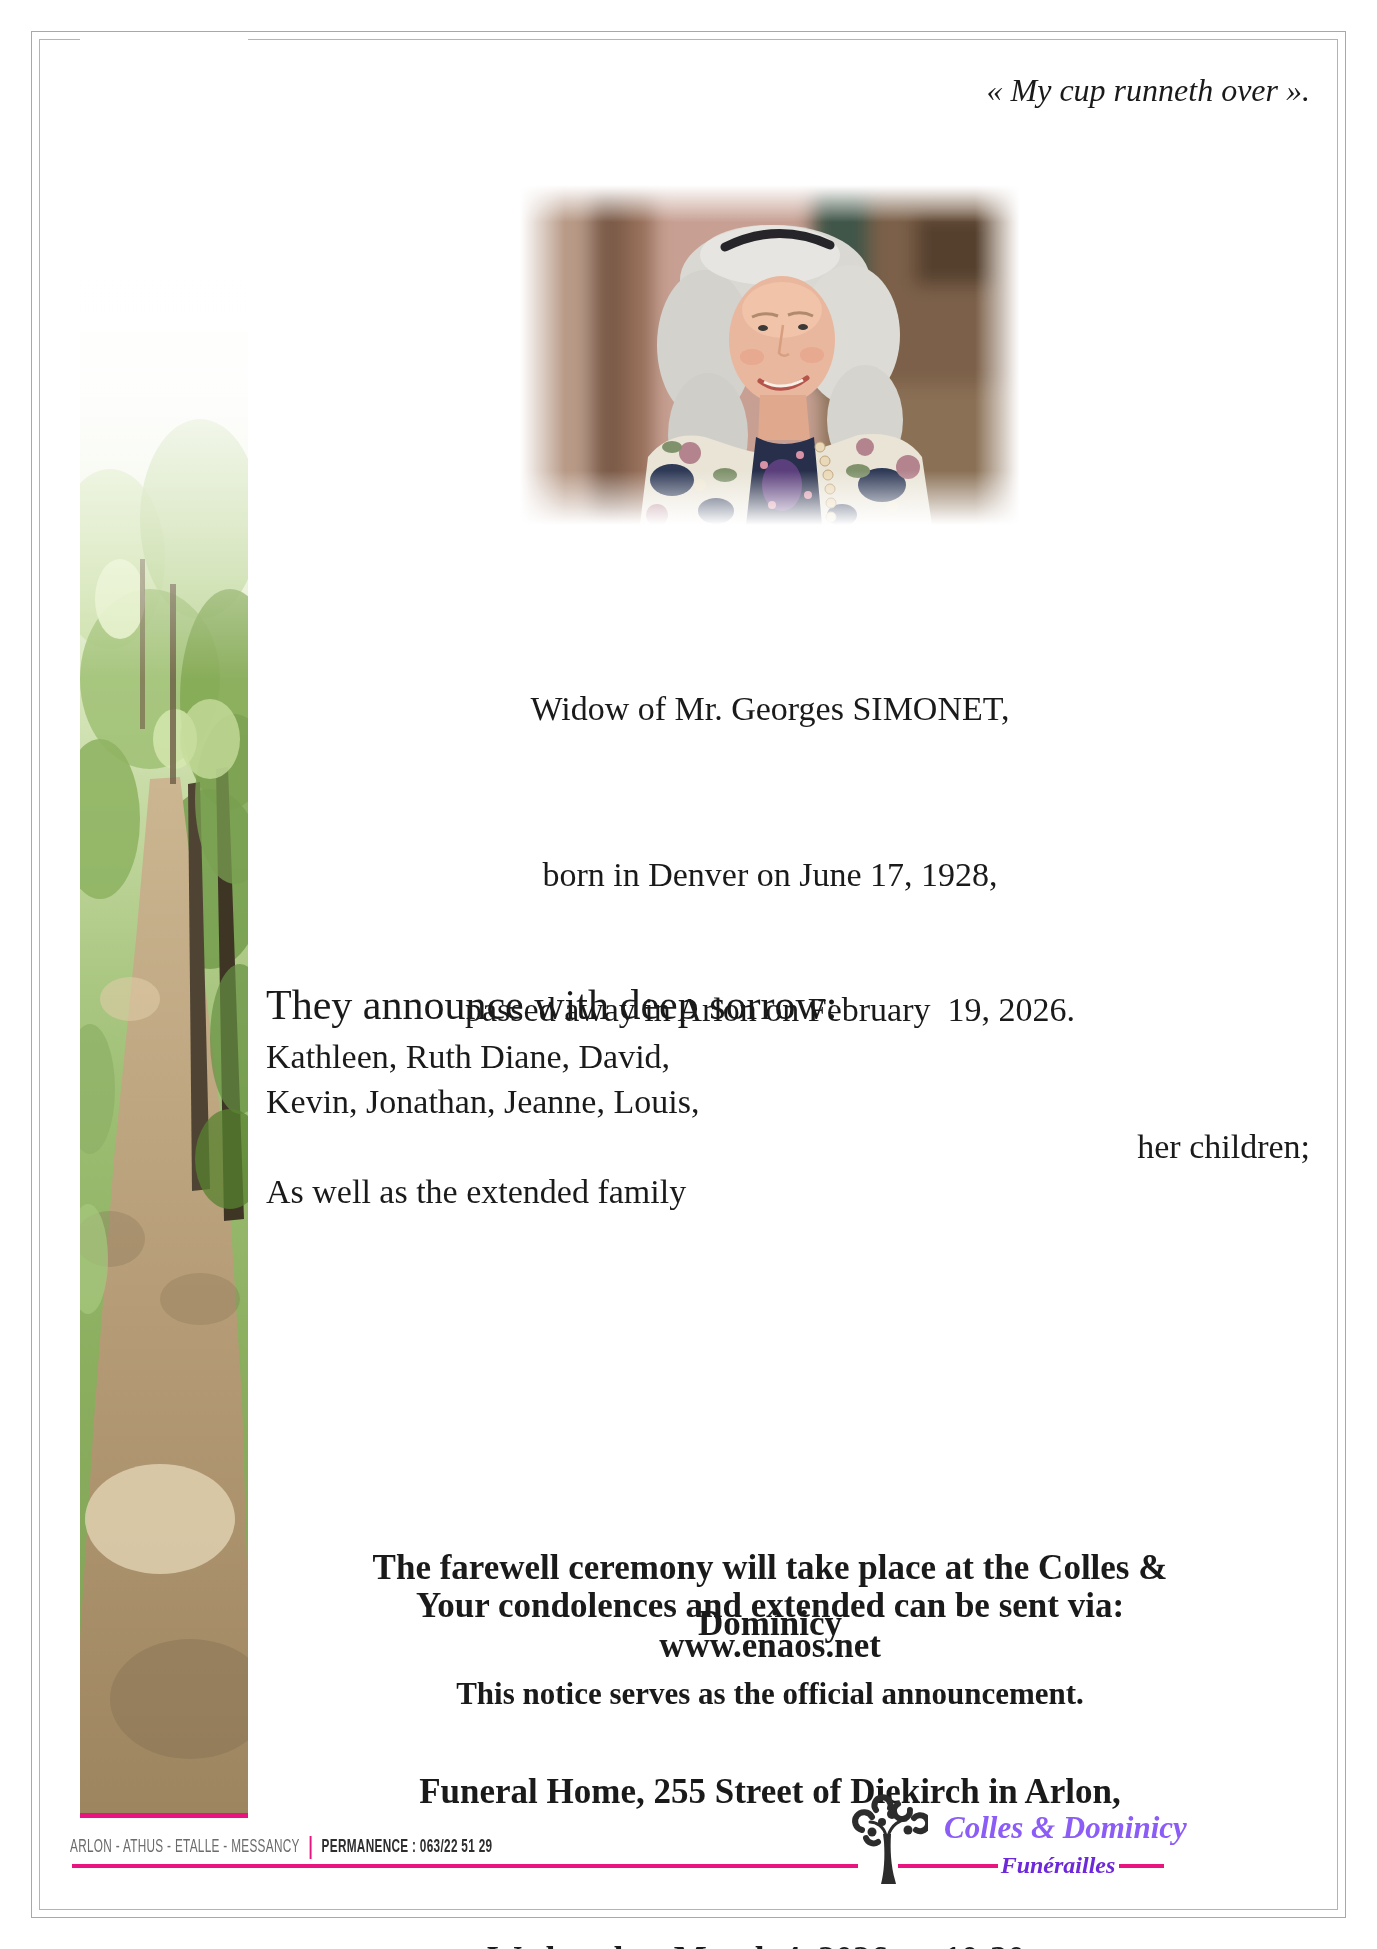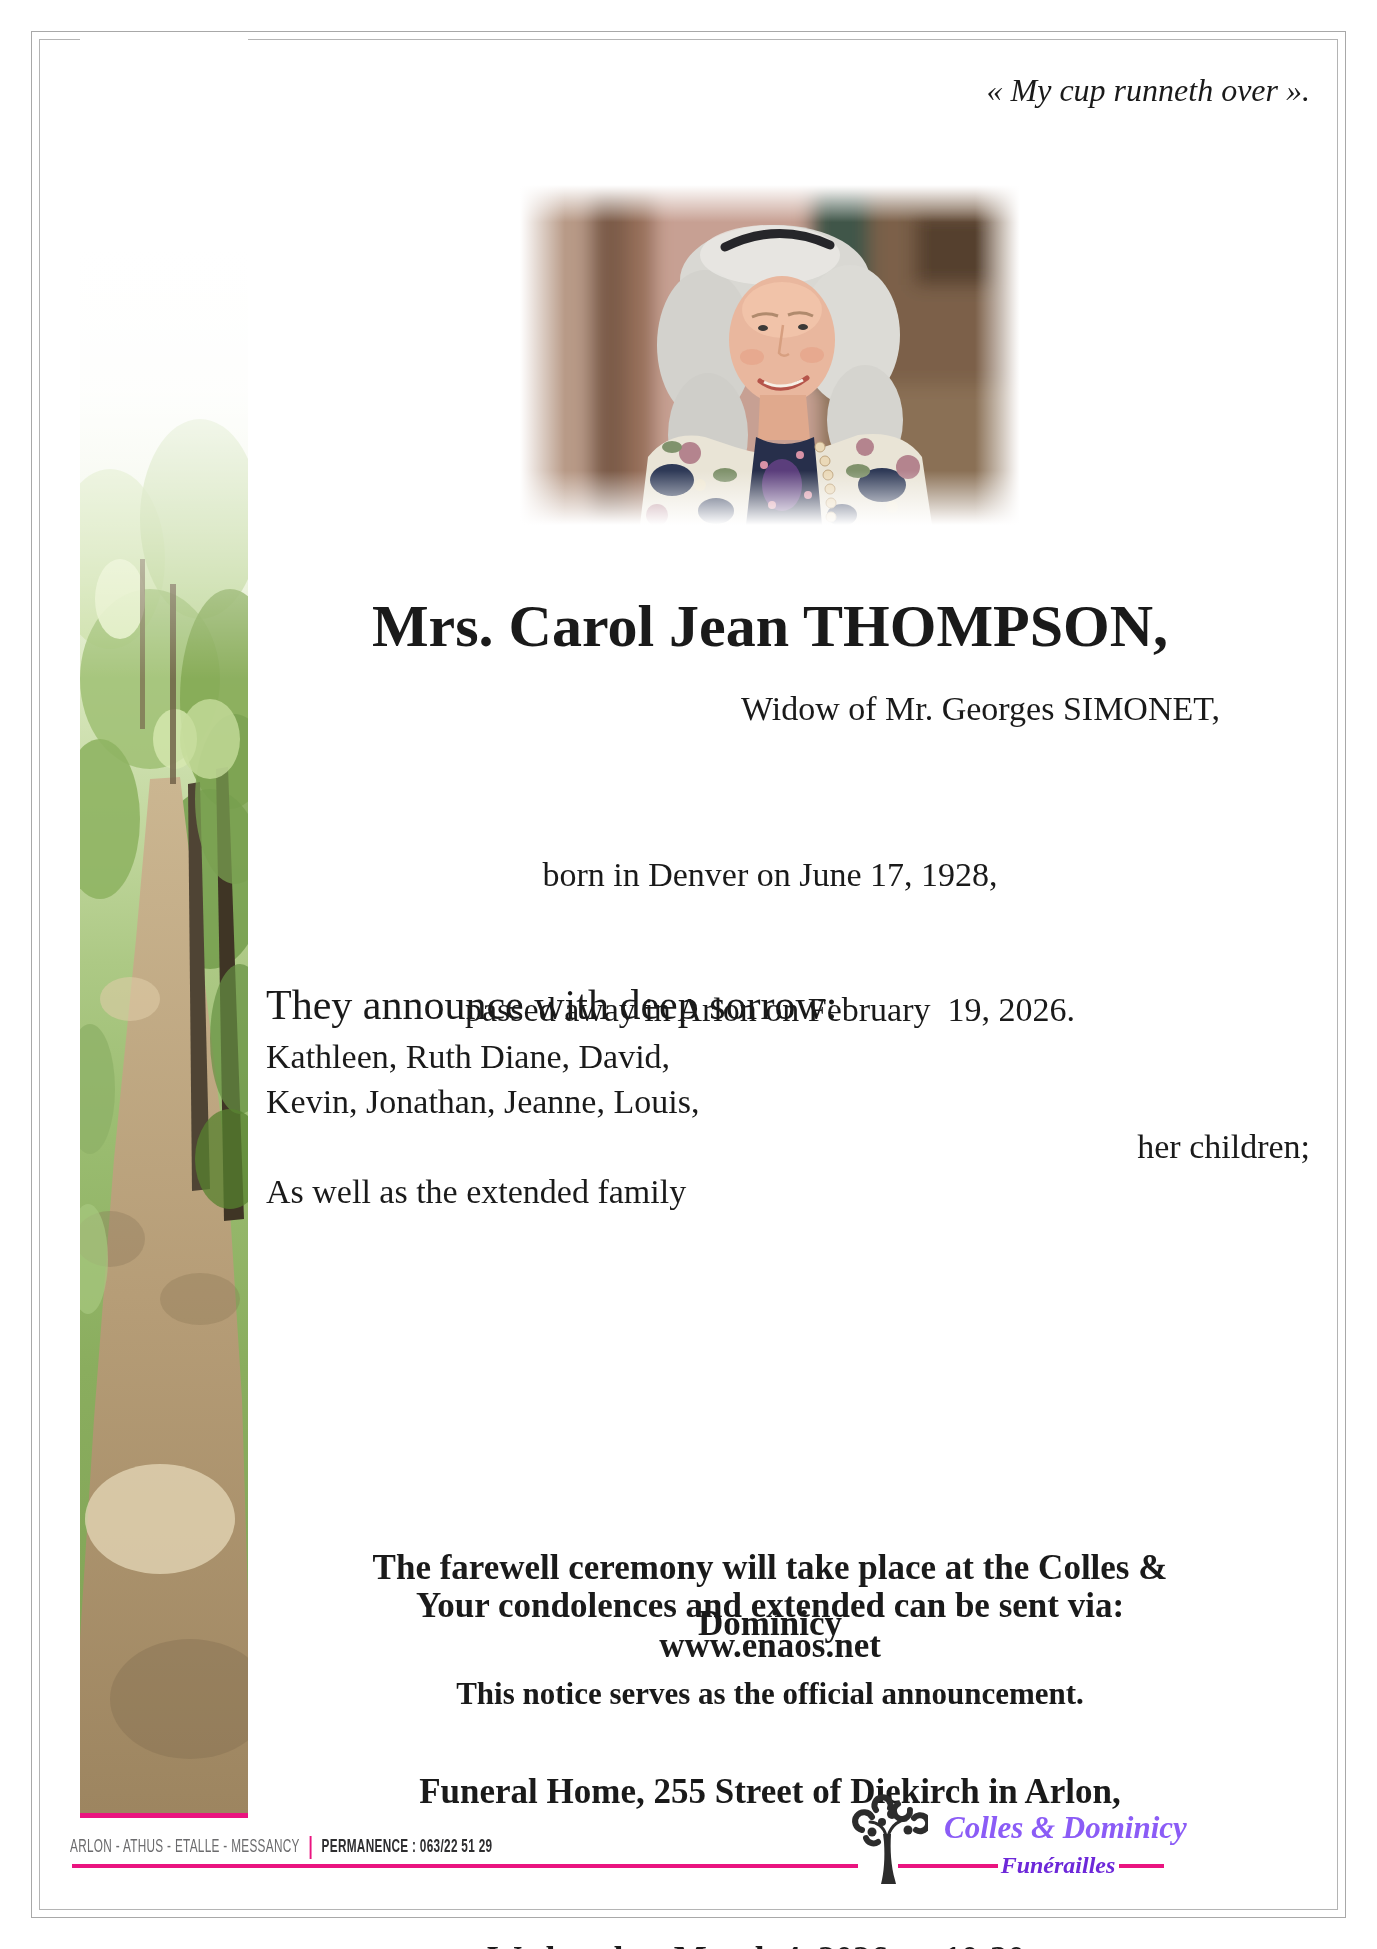--- a/index.html
+++ b/index.html
@@ -19,21 +19,21 @@
   .photo{position:absolute;left:520px;top:185px;width:500px;height:340px;}
   .photo svg{display:block;width:100%;height:100%;}
   .photo .fade{position:absolute;inset:0;
     background:
       linear-gradient(to right,#fff 0%,rgba(255,255,255,0) 9%,rgba(255,255,255,0) 91%,#fff 100%),
       linear-gradient(to bottom,#fff 0%,rgba(255,255,255,0) 11%,rgba(255,255,255,0) 84%,#fff 100%);}
 
   .quote{position:absolute;right:67px;top:72px;font-style:italic;font-size:32px;white-space:pre-wrap;}
 
   .name{position:absolute;left:320px;width:900px;top:592px;text-align:center;font-weight:bold;font-size:60px;white-space:pre-wrap;}
-  .widow{position:absolute;left:320px;width:900px;top:690px;text-align:right;font-size:34px;white-space:pre-wrap;}
+  .widow{position:absolute;left:320px;width:900px;top:690px;text-align:center;font-size:34px;white-space:pre-wrap;}
   .dates{position:absolute;left:320px;width:900px;top:762px;text-align:center;font-size:34px;line-height:45px;white-space:pre-wrap;}
 
   .announce-intro{position:absolute;left:266px;top:981px;font-size:42px;white-space:pre-wrap;}
   .announce-block{position:absolute;left:266px;top:1034px;width:1044px;font-size:34px;line-height:45px;}
   .announce-block div{white-space:pre-wrap;}
   .line-right{text-align:right;}
 
   .ceremony{position:absolute;left:320px;width:900px;top:1428px;text-align:center;font-weight:bold;font-size:35px;line-height:56px;white-space:pre-wrap;}
   .condolences{position:absolute;left:320px;width:900px;top:1586px;text-align:center;font-weight:bold;font-size:35px;white-space:pre-wrap;}
   .official{position:absolute;left:320px;width:900px;top:1676px;text-align:center;font-weight:bold;font-size:31px;white-space:pre-wrap;}
@@ -184,21 +184,20 @@
         <circle cx="305" cy="276" r="5" fill="#ead9b8" stroke="#bfa57f" stroke-width="1"></circle>
         <circle cx="308" cy="290" r="5" fill="#ead9b8" stroke="#bfa57f" stroke-width="1"></circle>
         <circle cx="310" cy="304" r="5" fill="#ead9b8" stroke="#bfa57f" stroke-width="1"></circle>
         <circle cx="311" cy="318" r="5" fill="#ead9b8" stroke="#bfa57f" stroke-width="1"></circle>
         <circle cx="311" cy="332" r="5" fill="#ead9b8" stroke="#bfa57f" stroke-width="1"></circle>
       </g>
     </svg>
     <div class="fade"></div>
   </div>
 
-  <div class="name">Mrs. Carol Jean THOMPSON,</div>
   <div class="widow">Widow of Mr. Georges SIMONET,</div>
   <div class="dates">
     <div>born in Denver on June 17, 1928,</div>
     <div>passed away in Arlon on February  19, 2026.</div>
   </div>
 
   <div class="announce-intro">They announce with deep sorrow:</div>
   <div class="announce-block">
     <div>Kathleen, Ruth Diane, David,</div>
     <div>Kevin, Jonathan, Jeanne, Louis,</div>

